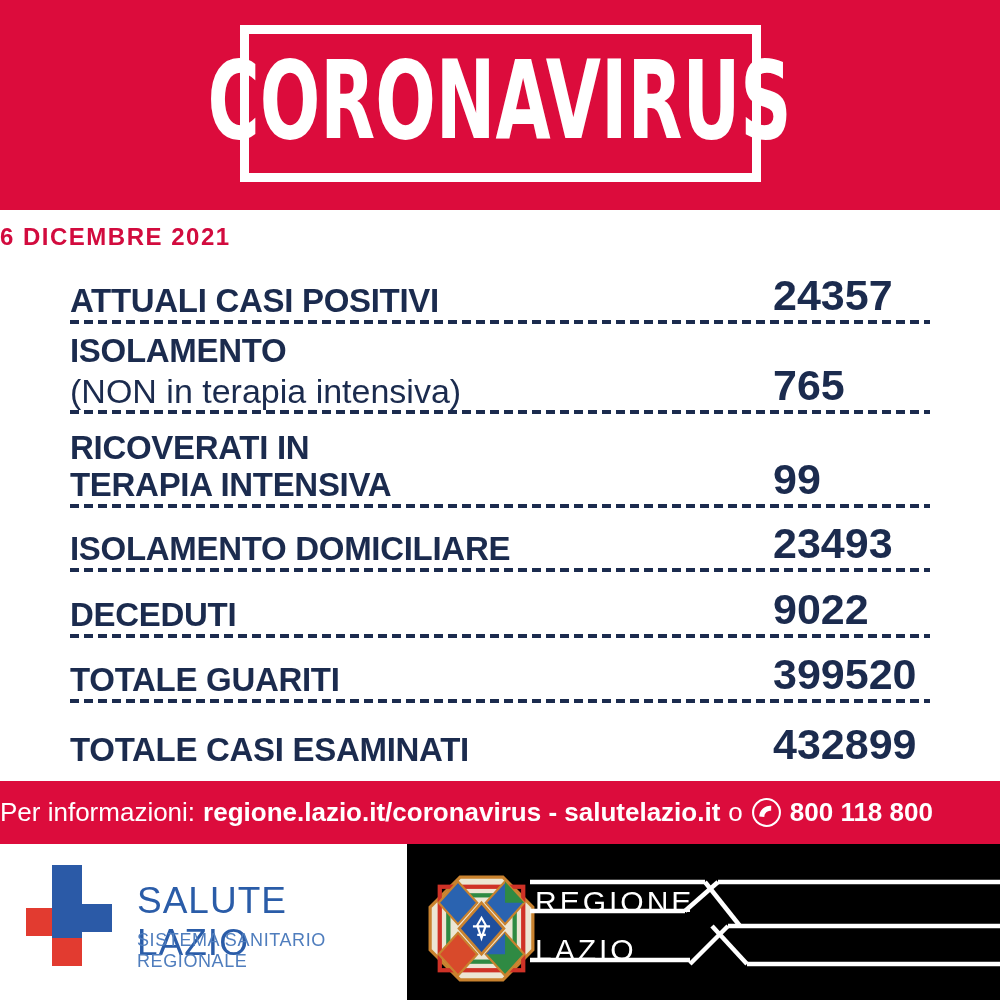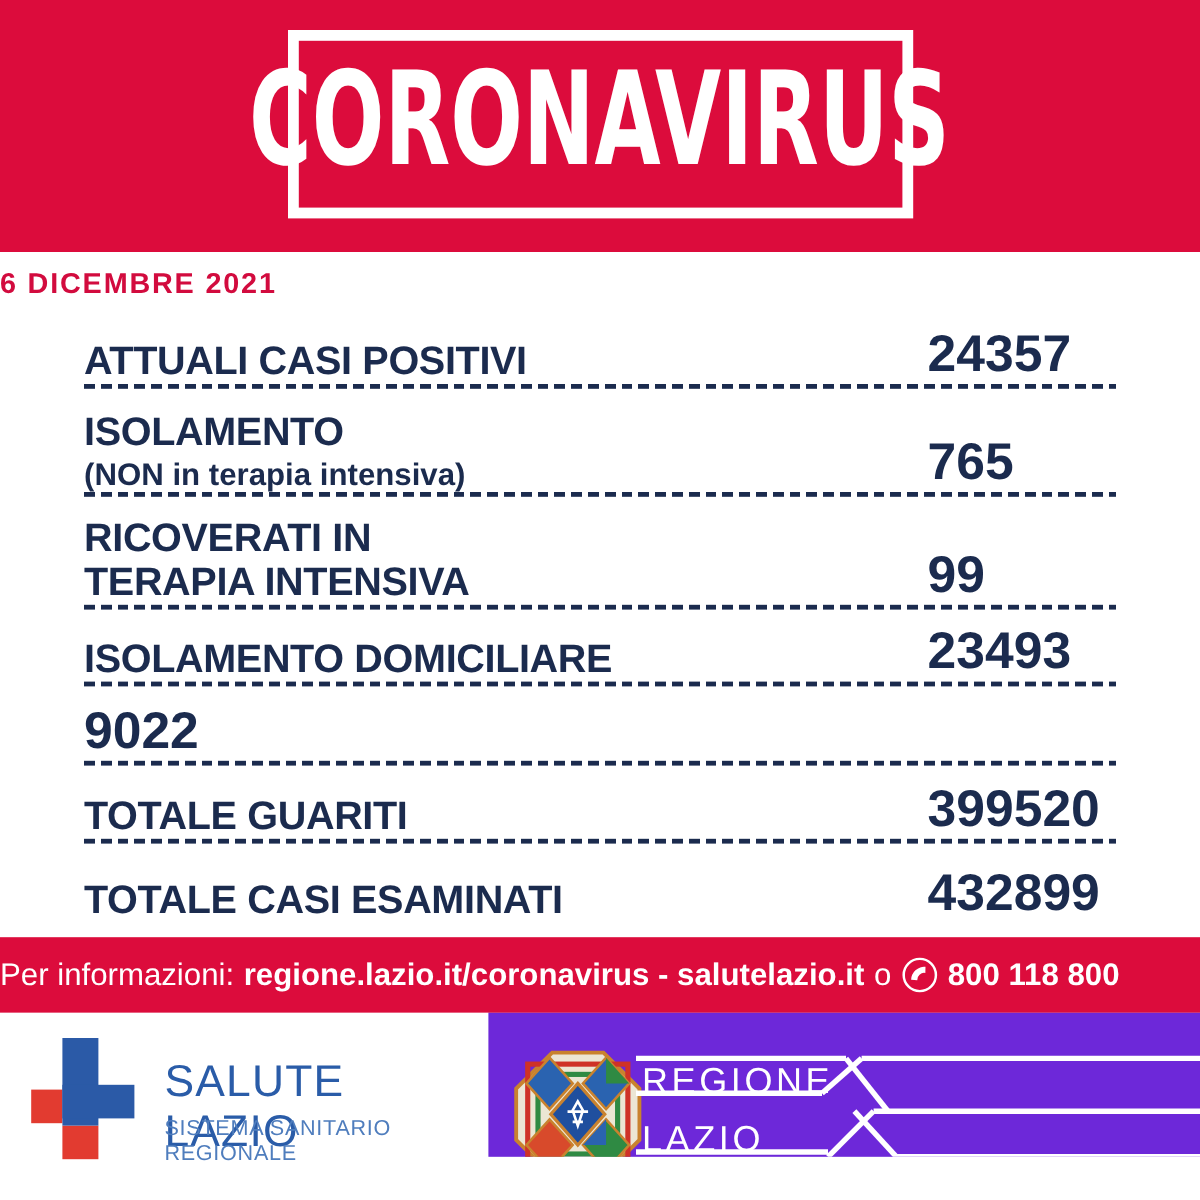--- a/index.html
+++ b/index.html
@@ -11,21 +11,21 @@
   .title-box { width:521px; height:157px; margin-top:-3px; border:9px solid #fff; display:flex; align-items:center; justify-content:center; }
   .title { font-family:"DejaVu Sans", sans-serif; font-weight:bold; font-size:108px; color:#fff; letter-spacing:0px; transform:scaleX(0.66); transform-origin:center; white-space:nowrap; line-height:1; padding-bottom:6px; }
 
   
   .date { padding-top:13px; font-size:24px; font-weight:bold; color:#D20B3E; letter-spacing:1.5px; }
 
   
   .table { margin:13px 70px 0 70px; width:860px; color:#1B2B4E; }
   .row { display:flex; align-items:flex-end; }
   .lbl { flex:1 1 auto; font-weight:bold; font-size:33px; letter-spacing:-0.3px; line-height:1.12; }
-  .lbl .sub { display:block; font-weight:bold; font-size:26px; letter-spacing:0; margin-top:2px; }
+  .lbl .sub { display:block; font-weight:normal; font-size:34px; letter-spacing:0; margin-top:2px; }
   .lbl .lbl2 { display:block; }
   .val { flex:0 0 157px; font-weight:bold; font-size:43px; letter-spacing:0; text-align:left; }
   .sep { height:4px; background-image:repeating-linear-gradient(to right, #1B2B4E 0 9px, transparent 9px 14px); }
   .h56 { min-height:56px; } .h88 { min-height:86px; } .h90 { min-height:90px; }
   .h61 { min-height:60px; } .h63 { min-height:62px; } .h62 { min-height:61px; } .h66 { min-height:66px; }
 
   
   .infobar { position:absolute; left:0; top:781px; width:1000px; height:63px; background:#DC0C3C; color:#fff;
              display:flex; align-items:center; justify-content:flex-start; gap:8px; font-size:26px; white-space:nowrap; }
   .infobar b { font-weight:bold; }
@@ -36,21 +36,21 @@
   .salute { width:407px; height:156px; background:#fff; position:relative; }
   .cross { position:absolute; left:26px; top:21px; width:90px; height:102px; }
   .cross div { position:absolute; }
   .c-bv { left:26px; top:0;   width:30px; height:73px; background:#2B5AA7; }
   .c-bh { left:26px; top:39px; width:60px; height:28px; background:#2B5AA7; }
   .c-rh { left:0;   top:43px; width:26px; height:28px; background:#E23B30; }
   .c-rv { left:26px; top:73px; width:30px; height:28px; background:#E23B30; }
   .salute-title { position:absolute; left:137px; top:36px; font-size:37px; color:#2A5CA8; letter-spacing:1px; }
   .salute-sub   { position:absolute; left:137px; top:86px; font-size:18px; color:#4F7DBD; letter-spacing:0.6px; }
 
-  .regione { flex:1 1 auto; height:120px; background:#6d28d9; position:relative; overflow:hidden; }
+  .regione { flex:1 1 auto; height:156px; background:#000000; position:relative; overflow:hidden; }
   .emblem { position:absolute; left:21px; top:31px; width:107px; height:107px; }
   .rl-lines { position:absolute; left:123px; top:34px; width:470px; height:92px; }
   .rl-word1 { position:absolute; left:128px; top:41px; font-size:30px; color:#fff; letter-spacing:3px; font-weight:normal; }
   .rl-word2 { position:absolute; left:128px; top:89px; font-size:30px; color:#fff; letter-spacing:3px; font-weight:normal; }
 </style>
 </head>
 <body>
 
 <div class="page">
 
@@ -92,20 +92,23 @@
 
     <div class="row h61">
       <div class="lbl">
         <span>ISOLAMENTO DOMICILIARE</span>
       </div>
       <div class="val">23493</div>
     </div>
     <div class="sep"></div>
 
     <div class="row h63">
+      <div class="lbl">
+        <span>DECEDUTI</span>
+      </div>
       <div class="val">9022</div>
     </div>
     <div class="sep"></div>
 
     <div class="row h62">
       <div class="lbl">
         <span>TOTALE GUARITI</span>
       </div>
       <div class="val">399520</div>
     </div>

